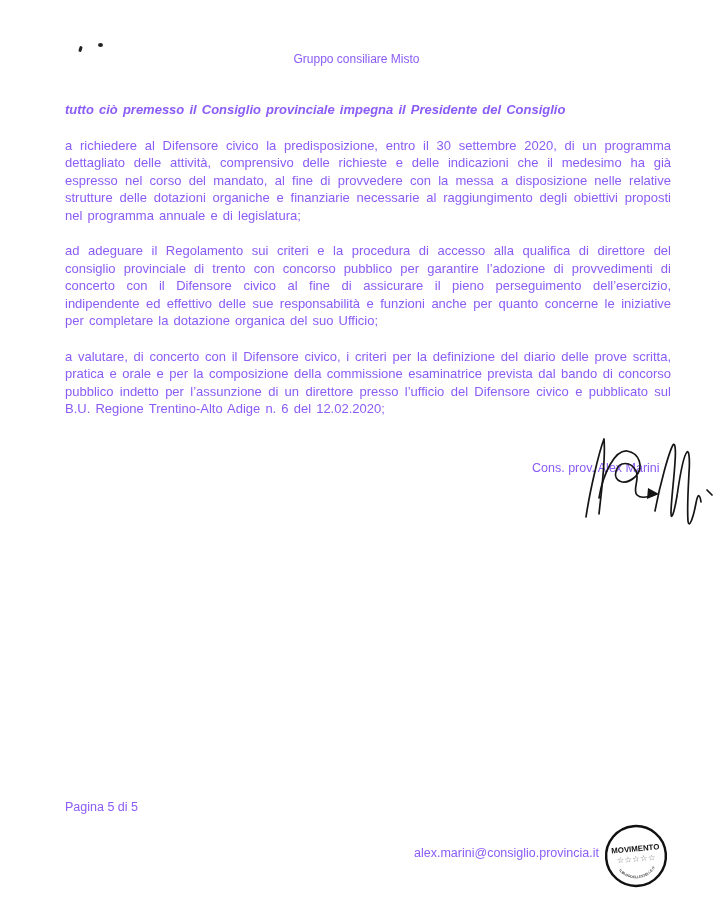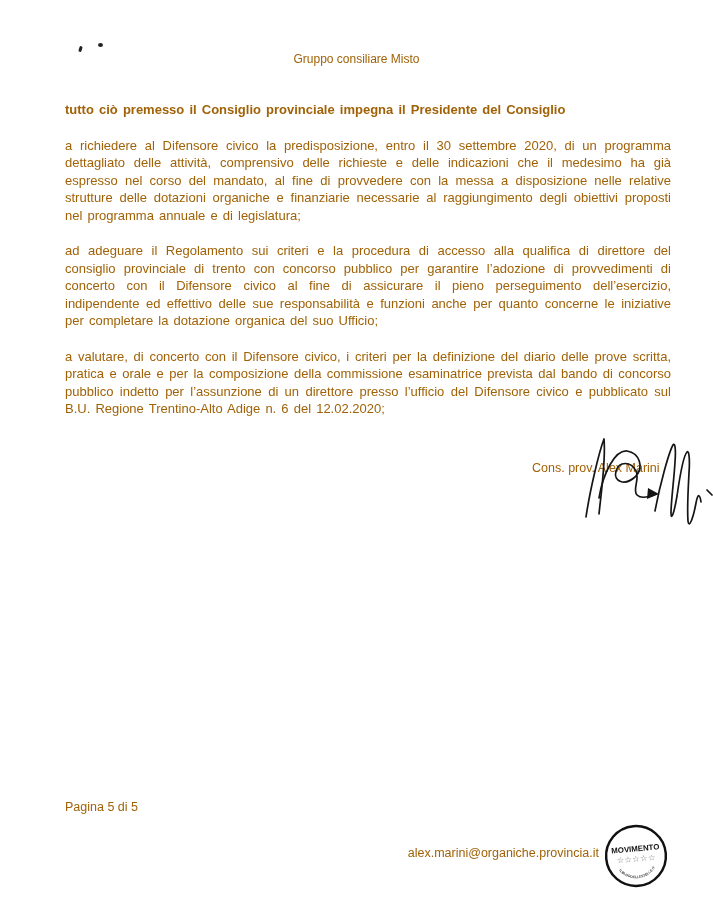--- a/index.html
+++ b/index.html
@@ -2,39 +2,39 @@
 <html lang="it"><head>
 <meta charset="utf-8">
 <style>
   html,body{margin:0;padding:0;background:#e8e8e8;}
   .page{
     position:relative;
     width:713px;height:921px;
     background:#ffffff;
     margin:0 auto;
     font-family:"Liberation Sans",sans-serif;
-    color:#a16207;
+    color:#8b5cf6;
     overflow:hidden;
   }
   
   .artifact{position:absolute;background:#222;}
   .artifact.a1{left:79px;top:46px;width:3px;height:6px;border-radius:2px;transform:rotate(18deg);}
   .artifact.a2{left:98px;top:43px;width:5px;height:4px;border-radius:50%;}
 
   .header{
     position:absolute;top:52px;left:0;width:713px;
     text-align:center;line-height:15px;font-size:12px;
   }
   .header .org{letter-spacing:.2px;}
 
   .body-col{
     position:absolute;left:65px;top:101px;width:606px;
   }
   .doc-heading{
-    font-size:12.8px;font-weight:bold;margin:0 0 20px 0;line-height:16px;
+    font-size:12.8px;font-weight:bold;margin:0 0 20px 0;line-height:16px;font-style:italic;
   }
   .body-col p{
     margin:0 0 18px 0;
     font-size:13px;line-height:17.5px;
     text-align:justify;
     word-spacing:1.5px;
   }
   .body-col p .it{}
 
   .sig-label{
@@ -84,21 +84,21 @@
 
   <svg class="sig-svg" viewBox="0 0 143 115" xmlns="http://www.w3.org/2000/svg" aria-hidden="true">
     <path d="M16 89 C20 62 29 24 34 11 C36 32 31 66 29 86"></path>
     <path d="M29 70 C33 45 45 22 57 23 C69 25 75 39 65 49 C55 58 43 54 46 43 C49 33 61 33 66 43 C70 52 62 62 67 67 C71 71 79 69 86 66"></path>
     <path class="fill" d="M78 60 L89 66 L77 71 Z"></path>
     <path d="M85 83 C90 56 99 24 103 17 C105 14 106 21 105 34 C104 52 101 73 101 85 C101 93 104 86 107 68 C110 47 114 27 117 24 C119 22 120 31 119 45 C118 63 117 81 118 93 C119 101 123 91 126 75 C128 64 130 67 131 74"></path>
     <path d="M137 62 L142 67"></path>
   </svg>
 
   <div class="footer-page">Pagina 5 di 5</div>
-  <div class="footer-email">alex.marini@organiche.provincia.it</div>
+  <div class="footer-email">alex.marini@consiglio.provincia.it</div>
 
   <svg class="logo" viewBox="0 0 64 64" xmlns="http://www.w3.org/2000/svg" aria-hidden="true">
     <g transform="rotate(-5 32 32)">
       <circle cx="32" cy="32" r="29" fill="#ffffff" stroke="#111111" stroke-width="2.4"></circle>
       <text x="32" y="27.5" text-anchor="middle" font-family="Liberation Sans, sans-serif" font-weight="bold" font-size="7.6" fill="#111111">MOVIMENTO</text>
       <text x="32" y="37.5" text-anchor="middle" font-family="DejaVu Sans, sans-serif" font-size="8" letter-spacing="0.4" fill="#7a7a7a">☆☆☆☆☆</text>
       <path id="logoArc" d="M12 40 A21.5 21.5 0 0 0 52 40" fill="none" stroke="none"></path>
       <text font-family="Liberation Sans, sans-serif" font-size="3.4" font-weight="bold" fill="#444444">
         <textPath href="#logoArc" startOffset="50%" text-anchor="middle">ILBLOGDELLESTELLE.IT</textPath>
       </text>

